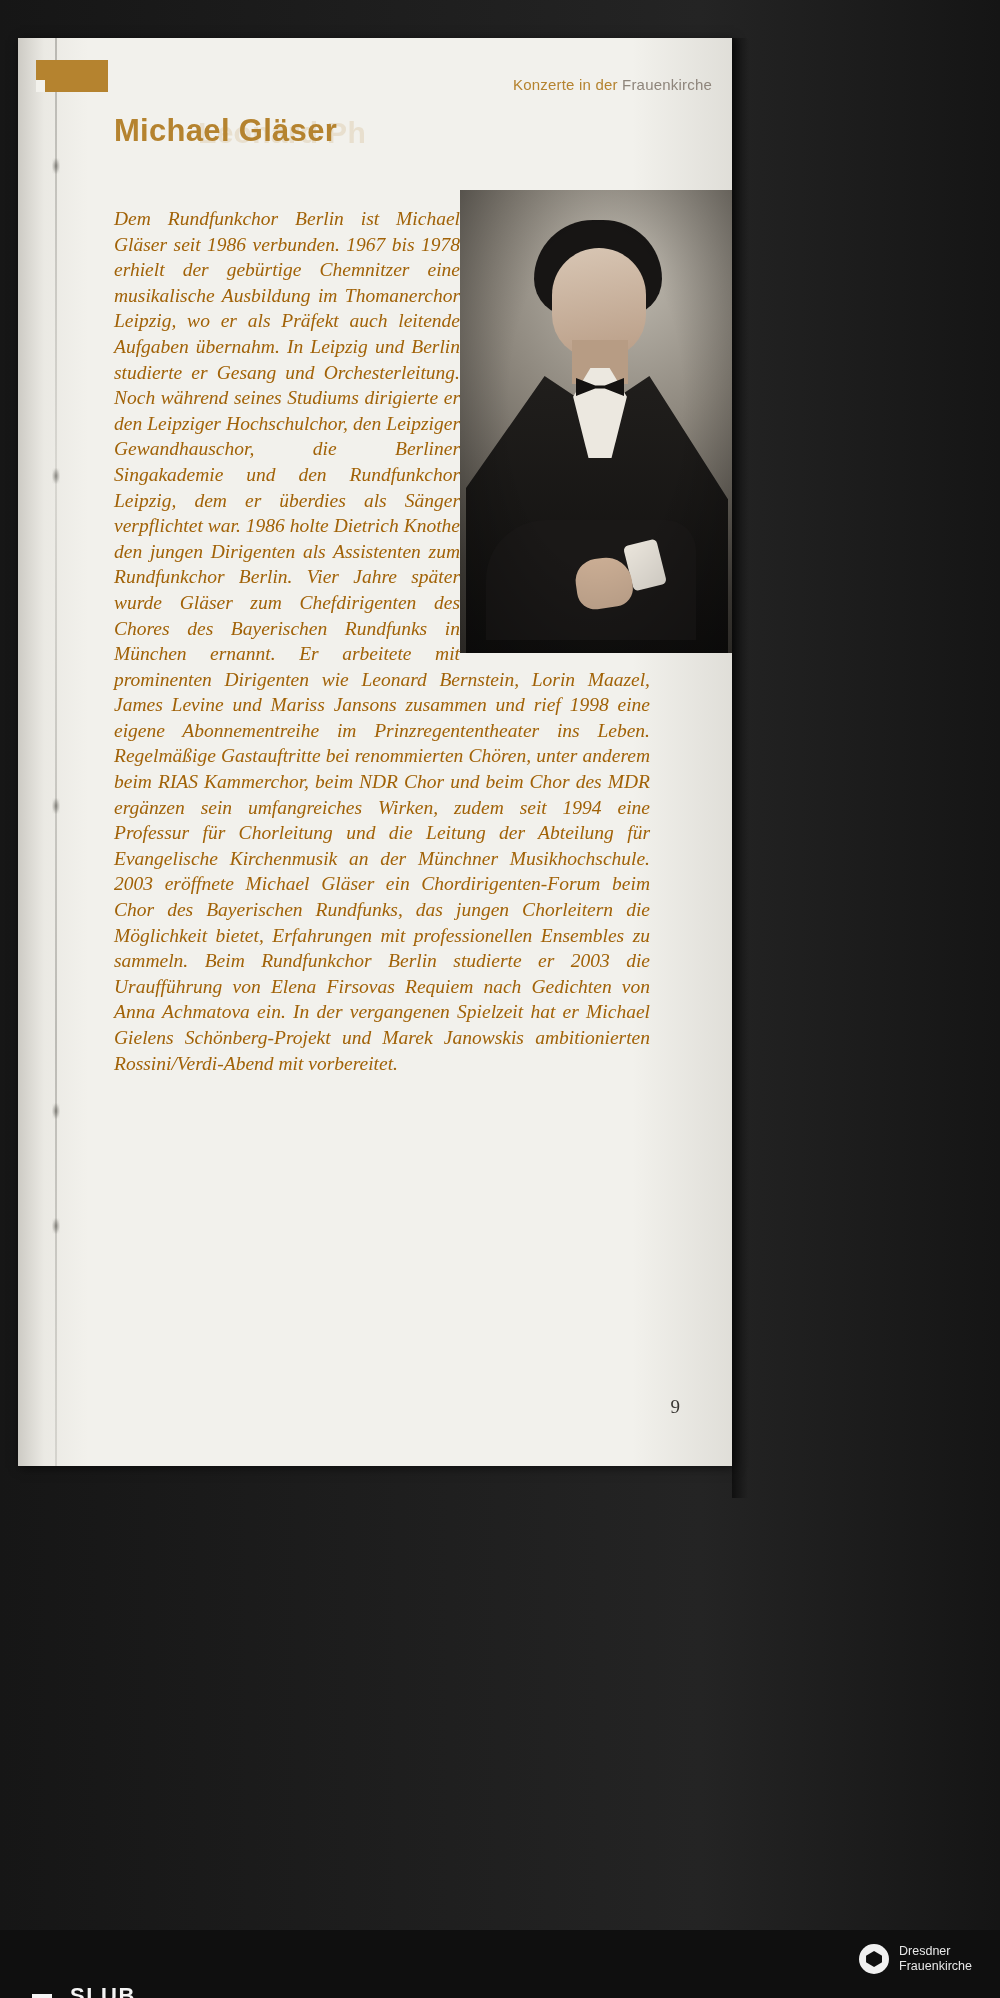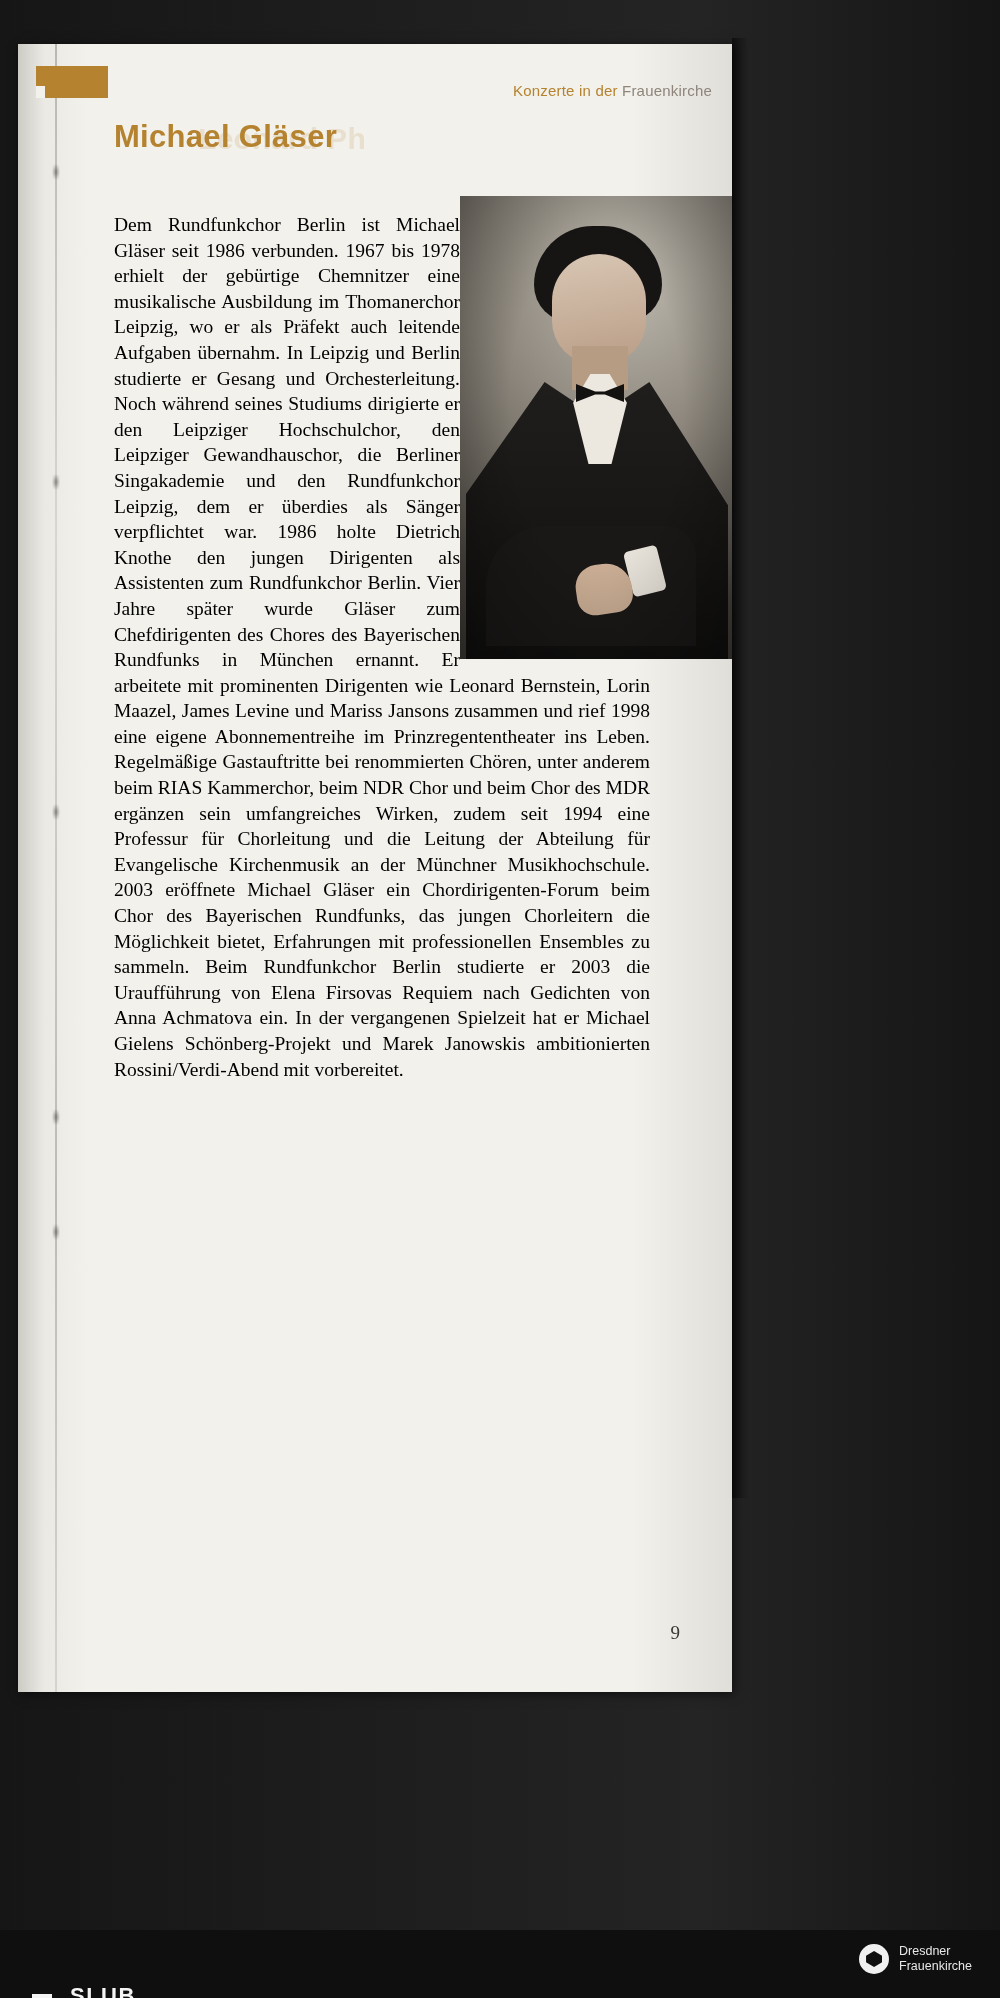--- a/index.html
+++ b/index.html
@@ -19,23 +19,23 @@
   .scan-bg {
     position: absolute;
     inset: 0;
     background: linear-gradient(90deg,#161616 0%, #1e1e1e 40%, #242424 70%, #151515 100%);
   }
 
   
   .page {
     position: absolute;
     left: 18px;
-    top: 44px;
+    top: 38px;
     width: 714px;
-    height: 1648px;
+    height: 1428px;
     background: #f2f1ec;
     box-shadow: 2px 2px 10px rgba(0,0,0,.55);
   }
   
   .page::before {
     content: "";
     position: absolute;
     inset: 0;
     background: linear-gradient(90deg, rgba(120,115,105,.30) 0px, rgba(180,175,165,.12) 26px,
                 rgba(255,255,255,0) 70px, rgba(255,255,255,0) 86%, rgba(140,136,126,.18) 100%);
@@ -195,24 +195,25 @@
     background: radial-gradient(ellipse at 50% 45%, rgba(0,0,0,0) 45%, rgba(0,0,0,.35) 100%);
   }
 
   .col-text {
     position: absolute;
     left: 96px;
     top: 168px;
     width: 536px;
     font-size: 19.5px;
     line-height: 25.6px;
-    color: #000000;
+    color: #a16207;
     text-align: justify;
     text-justify: inter-word;
     hyphens: manual;
+    font-style: italic;
   }
   .col-text p { margin: 0; }
   .wrap-float {
     float: right;
     width: 190px;
     height: 452px;
     shape-outside: inset(0);
   }
 
   .page-num {

